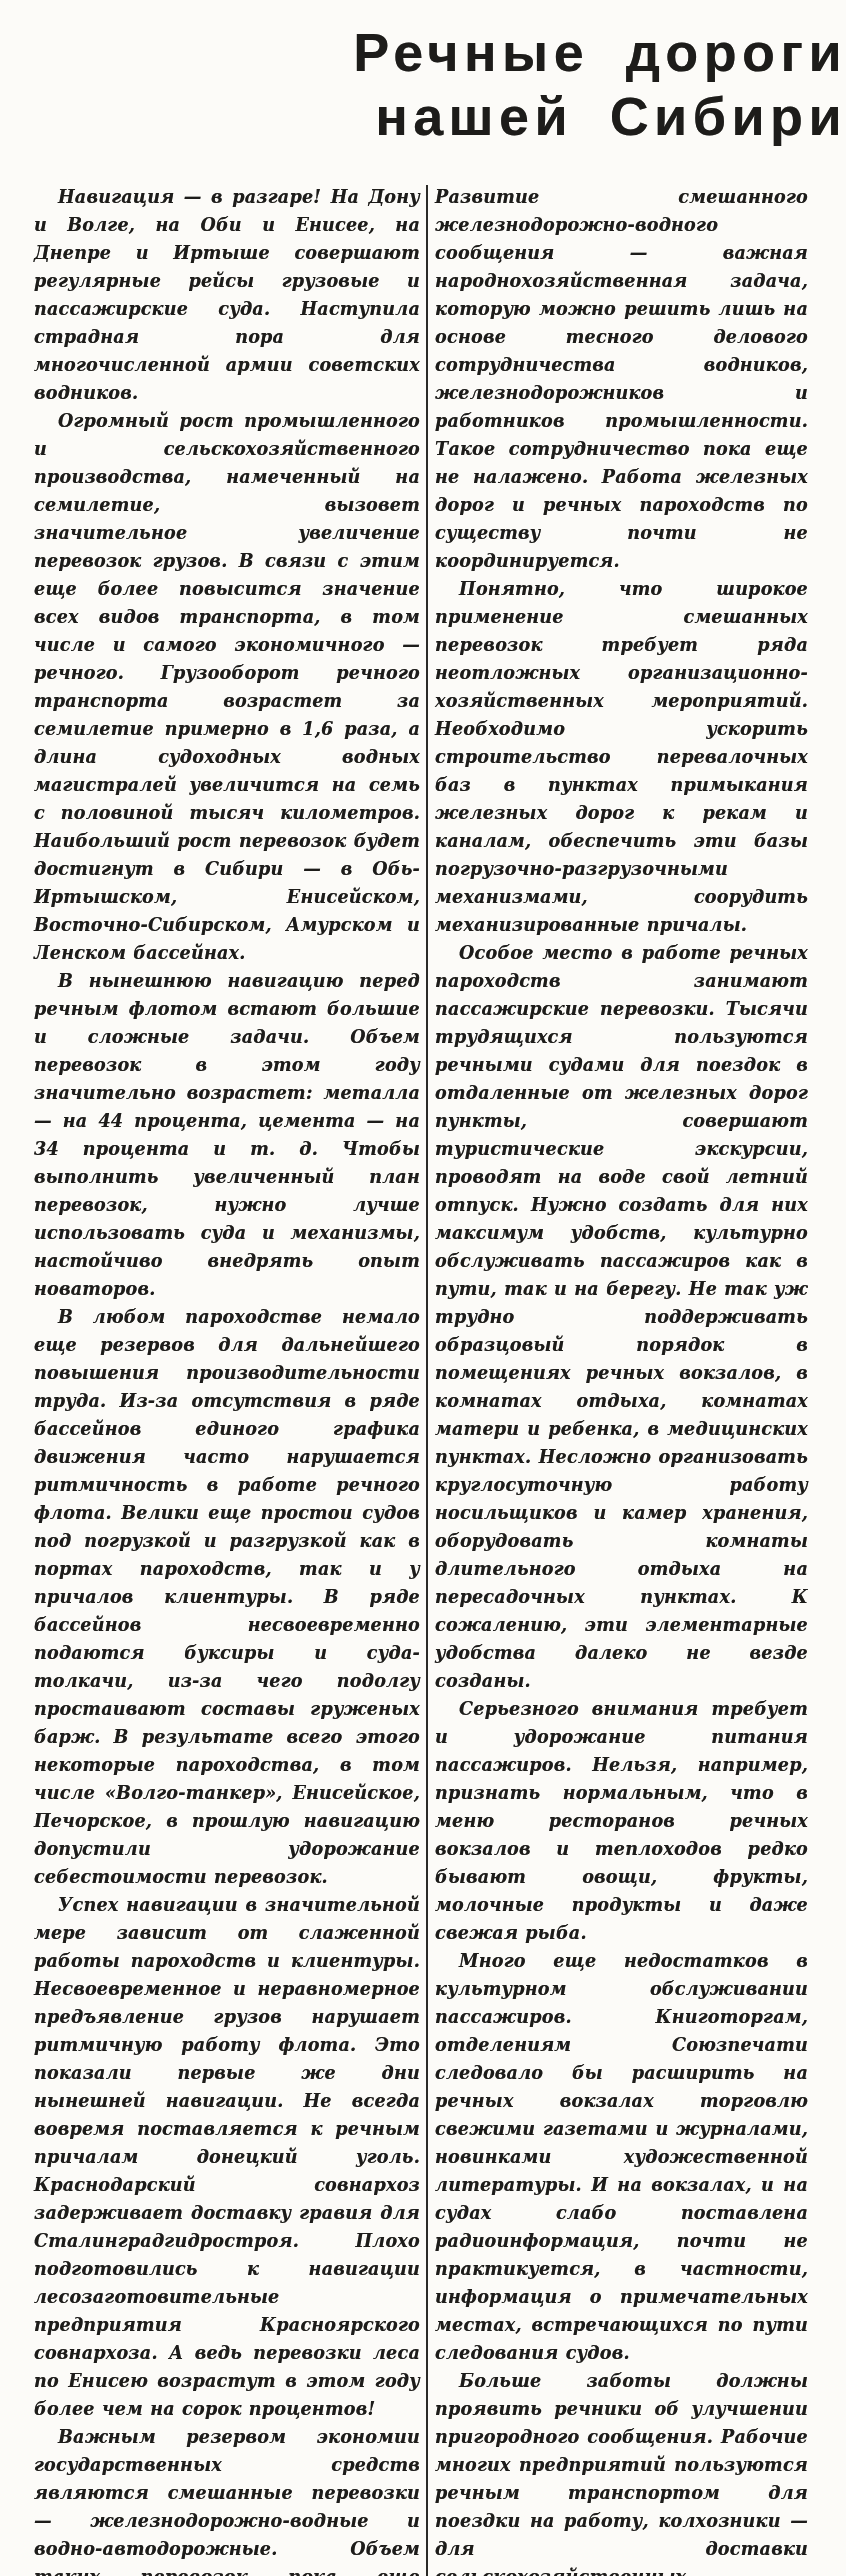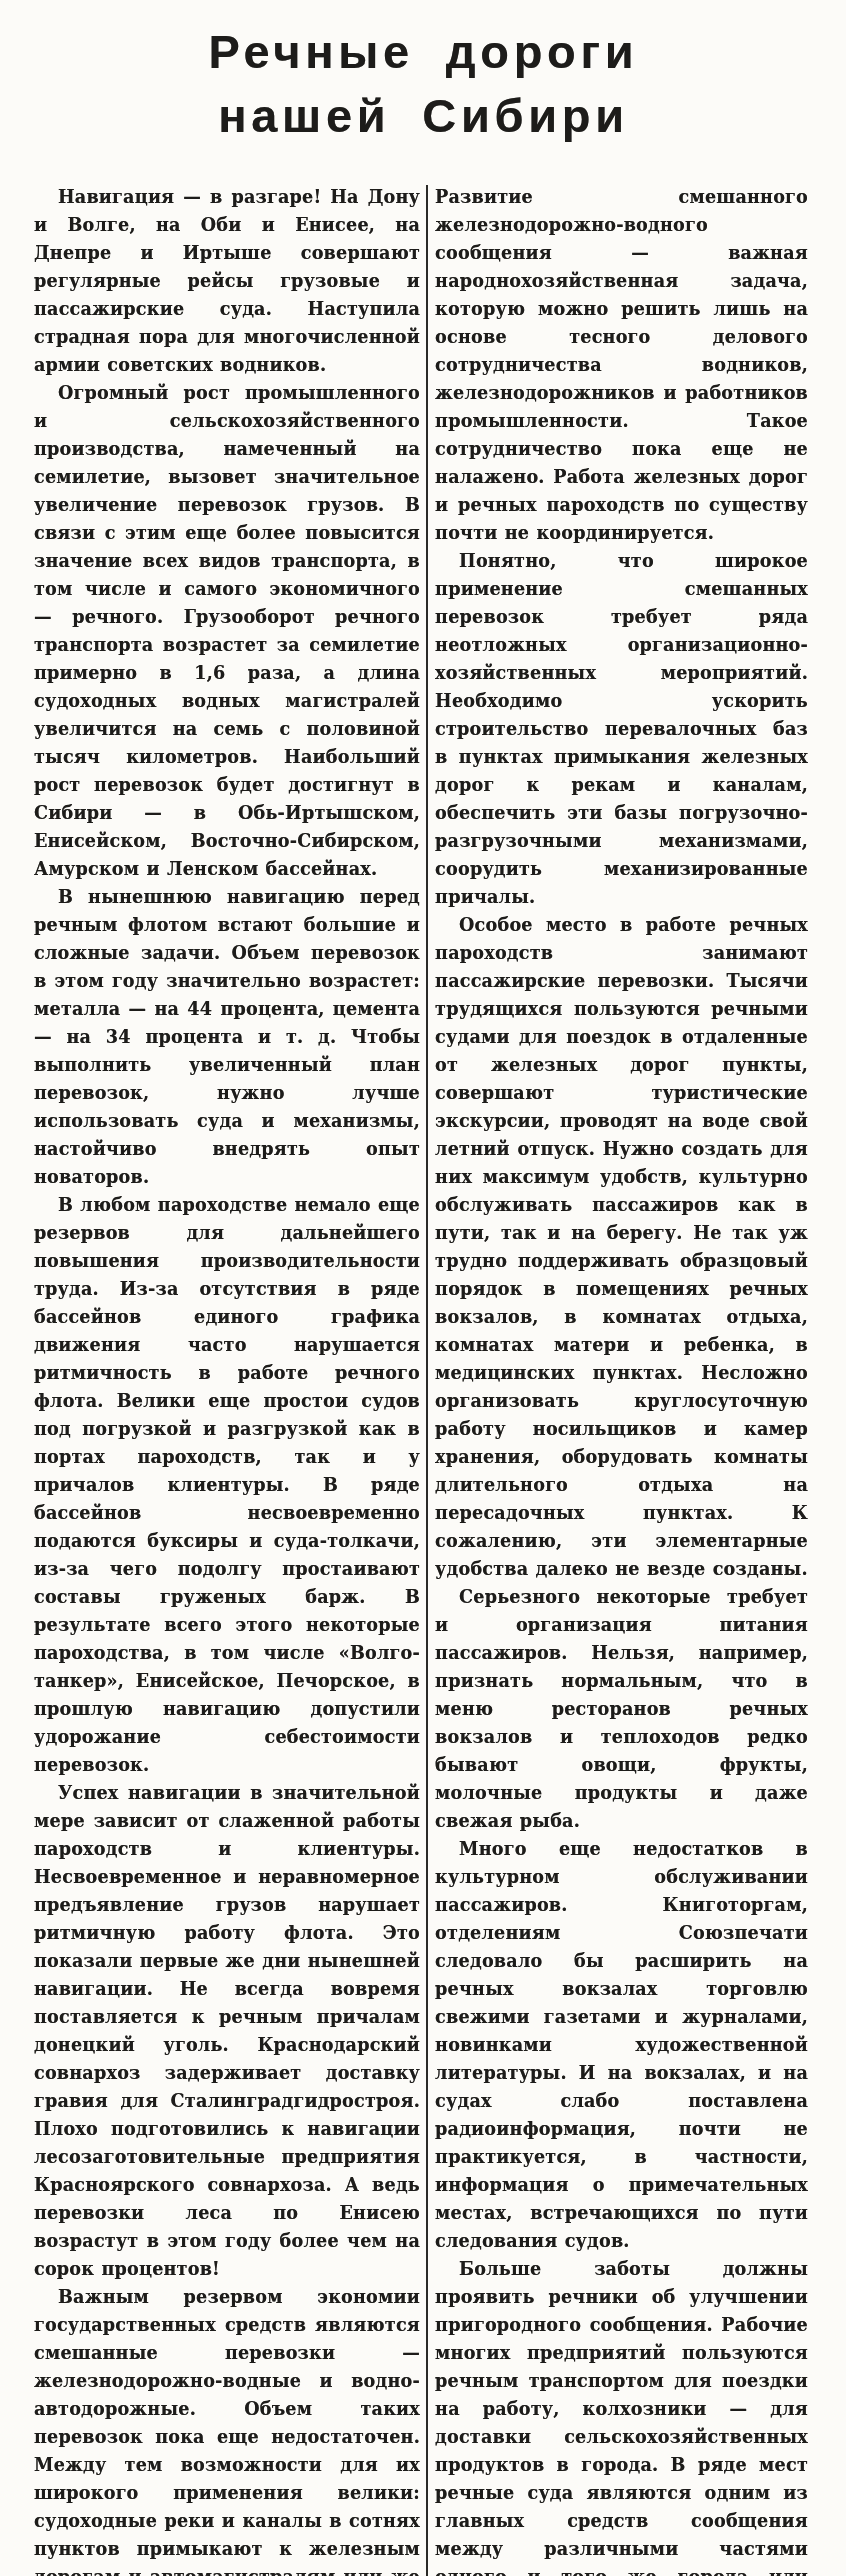--- a/index.html
+++ b/index.html
@@ -11,24 +11,24 @@
     background: var(--paper, #fcfbf8);
     color: var(--ink, #1d1c1a);
     overflow: hidden;
     box-sizing: border-box;
   }
 
   
   .headline {
     margin: 0;
     padding-top: 19.5px;
-    text-align: center;
+    text-align: right;
     font-family: "Liberation Sans", sans-serif;
     font-weight: bold;
-    font-size: 47px;
+    font-size: 54px;
     line-height: 64px;
     letter-spacing: 0.10em;
     word-spacing: 0.30em;
     color: var(--ink, #161514);
     text-shadow: 0 0 0.6px rgba(20,20,20,0.55);
   }
   .headline .tline { display: block; }
 
   
   .columns {
@@ -59,20 +59,21 @@
       rgba(43,42,40,0.65) 86% 100%
     );
   }
 
   .col p {
     margin: 0;
     text-indent: 24px;
     letter-spacing: 0.2px;
     word-spacing: 0.9px;
     text-shadow: 0 0 0.5px rgba(25,24,22,0.6);
+    font-style: italic;
   }
   
   .col-right p:first-child { text-indent: 0; }
 </style>
 </head>
 <body>
 
 <div class="page">
 
   <h1 class="headline">
@@ -91,21 +92,21 @@
       <p>Важным резервом экономии государственных средств являются смешанные перевозки — железнодорожно-водные и водно-автодорожные. Объем таких перевозок пока еще недостаточен. Между тем возможности для их широкого применения велики: судоходные реки и каналы в сотнях пунктов примыкают к железным дорогам и автомагистралям или же пересекаются ими. Пользуясь речным транспортом, можно, в частности, значительно увеличить перевозки в европейскую часть страны сибирского и уральского леса, казахстанского, сибирского хлеба и многих других грузов.</p>
 
     </div>
 
     <div class="divider"></div>
 
     <div class="col col-right">
       <p>Развитие смешанного железнодорожно-водного сообщения — важная народнохозяйственная задача, которую можно решить лишь на основе тесного делового сотрудничества водников, железнодорожников и работников промышленности. Такое сотрудничество пока еще не налажено. Работа железных дорог и речных пароходств по существу почти не координируется.</p>
       <p>Понятно, что широкое применение смешанных перевозок требует ряда неотложных организационно-хозяйственных мероприятий. Необходимо ускорить строительство перевалочных баз в пунктах примыкания железных дорог к рекам и каналам, обеспечить эти базы погрузочно-разгрузочными механизмами, соорудить механизированные причалы.</p>
       <p>Особое место в работе речных пароходств занимают пассажирские перевозки. Тысячи трудящихся пользуются речными судами для поездок в отдаленные от железных дорог пункты, совершают туристические экскурсии, проводят на воде свой летний отпуск. Нужно создать для них максимум удобств, культурно обслуживать пассажиров как в пути, так и на берегу. Не так уж трудно поддерживать образцовый порядок в помещениях речных вокзалов, в комнатах отдыха, комнатах матери и ребенка, в медицинских пунктах. Несложно организовать круглосуточную работу носильщиков и камер хранения, оборудовать комнаты длительного отдыха на пересадочных пунктах. К сожалению, эти элементарные удобства далеко не везде созданы.</p>
-      <p>Серьезного некоторые требует и организация питания пассажиров. Нельзя, например, признать нормальным, что в меню ресторанов речных вокзалов и теплоходов редко бывают овощи, фрукты, молочные продукты и даже свежая рыба.</p>
+      <p>Серьезного внимания требует и удорожание питания пассажиров. Нельзя, например, признать нормальным, что в меню ресторанов речных вокзалов и теплоходов редко бывают овощи, фрукты, молочные продукты и даже свежая рыба.</p>
       <p>Много еще недостатков в культурном обслуживании пассажиров. Книготоргам, отделениям Союзпечати следовало бы расширить на речных вокзалах торговлю свежими газетами и журналами, новинками художественной литературы. И на вокзалах, и на судах слабо поставлена радиоинформация, почти не практикуется, в частности, информация о примечательных местах, встречающихся по пути следования судов.</p>
       <p>Больше заботы должны проявить речники об улучшении пригородного сообщения. Рабочие многих предприятий пользуются речным транспортом для поездки на работу, колхозники — для доставки сельскохозяйственных продуктов в города. В ряде мест речные суда являются одним из главных средств сообщения между различными частями одного и того же города или между городом и его пригородами. Все это требует особой четкости в пригородном речном сообщении. Суда должны ходить строго по расписанию.</p>
 
     </div>
 
   </div>
 </div>
 
 
 </body></html>

